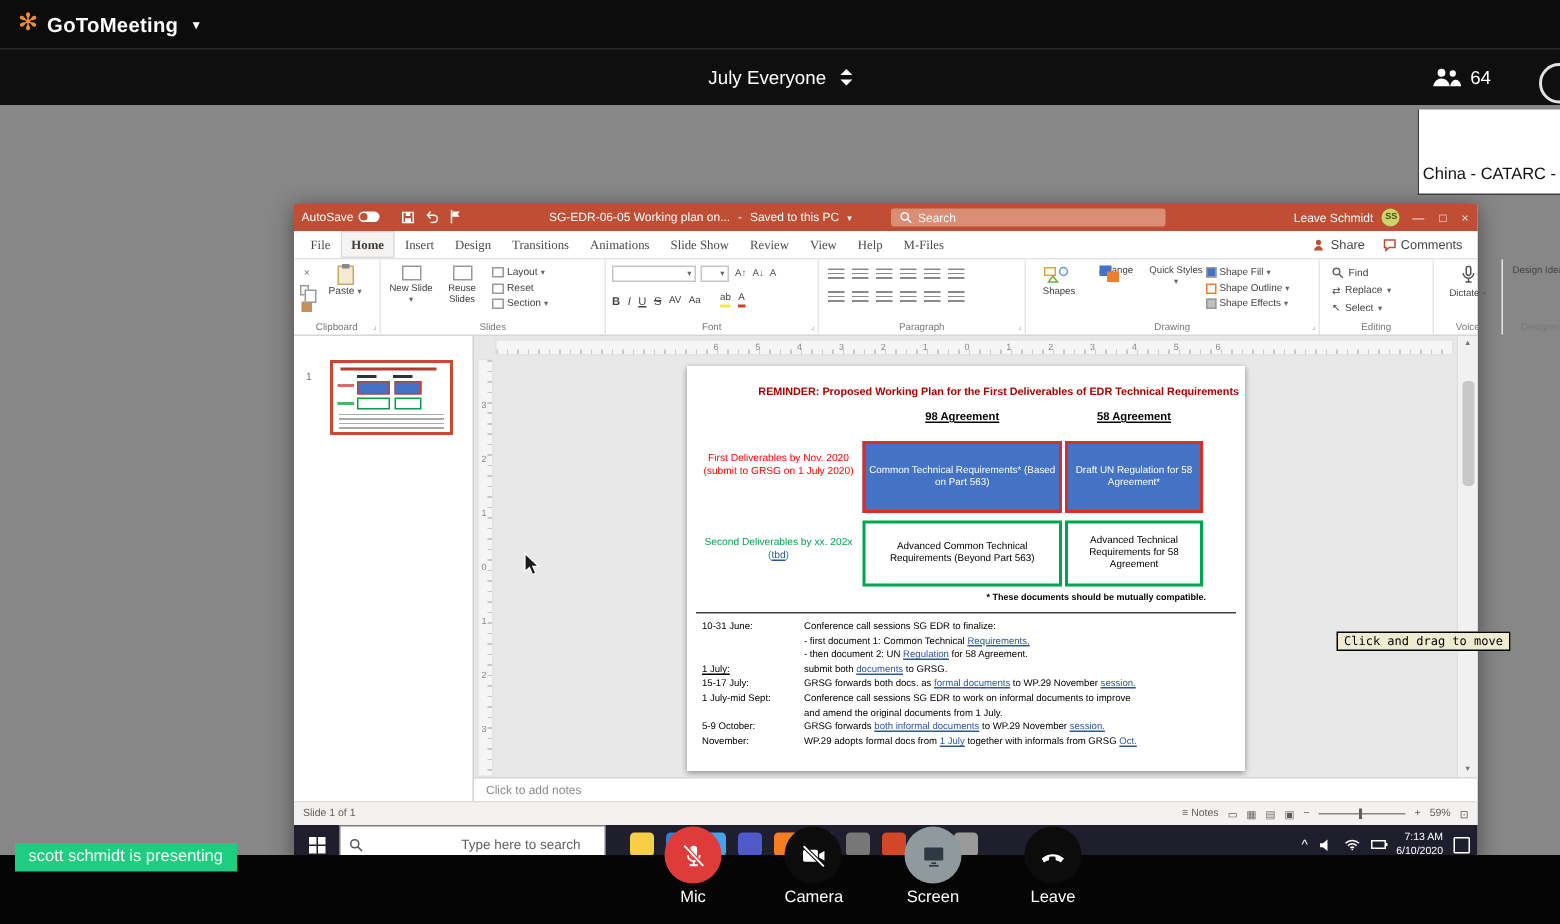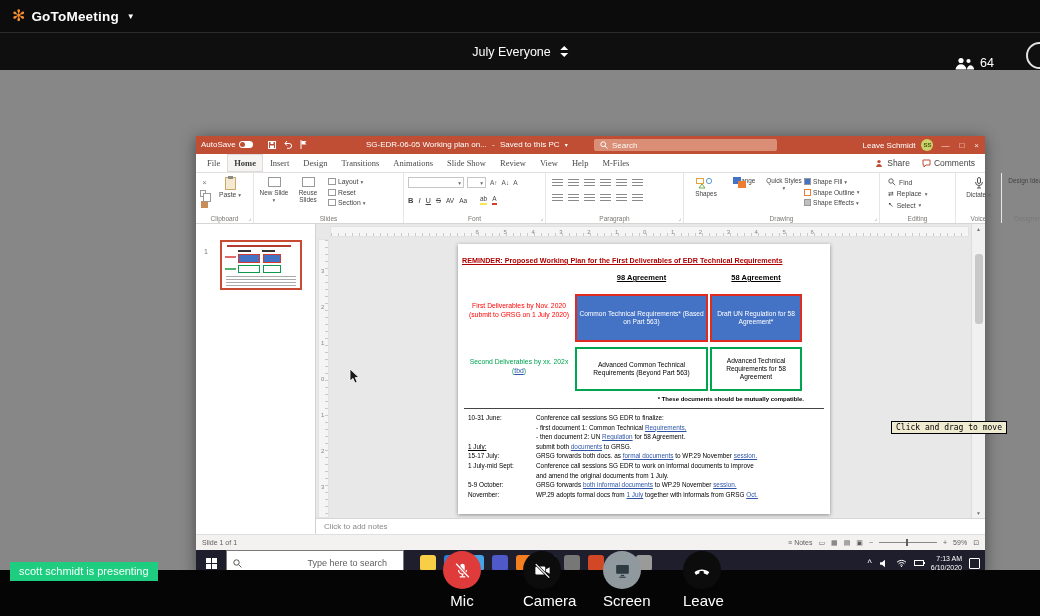--- a/index.html
+++ b/index.html
@@ -10,21 +10,21 @@
 .gtm-top{position:absolute;left:0;top:0;width:100%;height:32px;background:#0c0c0c;display:flex;align-items:center;padding-left:12px;gap:6px;z-index:5;}
 .flower{color:#F68D2E;font-size:16px;line-height:1;}
 .brand{color:#fff;font-weight:700;font-size:13.5px;letter-spacing:.2px;cursor:pointer;}
 .bcaret{color:#fff;font-size:8px;margin-left:2px;}
 .gtm-meet{position:absolute;left:0;top:32px;width:100%;height:38px;background:#0f0f0f;border-top:1px solid #2b2b2b;z-index:5;}
 .talking{position:absolute;left:12px;top:0;line-height:38px;color:#e9e9e9;font-size:12px;}
 .hidectl{position:absolute;left:50%;top:0;transform:translateX(-50%);height:100%;display:flex;align-items:center;gap:9px;color:#fff;font-size:12.5px;cursor:pointer;}
 .ud{display:flex;flex-direction:column;gap:3px;}
 .tu{width:0;height:0;border-left:4px solid transparent;border-right:4px solid transparent;border-bottom:4px solid #fff;}
 .td{width:0;height:0;border-left:4px solid transparent;border-right:4px solid transparent;border-top:4px solid #fff;}
-.pplwrap{position:absolute;right:46px;top:0;height:100%;display:flex;align-items:flex-end;gap:6px;color:#fff;font-size:12.5px;cursor:pointer;}
+.pplwrap{position:absolute;right:46px;top:0;height:100%;display:flex;align-items:center;gap:6px;color:#fff;font-size:12.5px;cursor:pointer;}
 .edgering{position:absolute;right:-13px;top:42px;width:27px;height:27px;border-radius:50%;border:2px solid #e2e2e2;z-index:6;}
 .cam-tile{position:absolute;left:945px;top:73px;width:95px;height:57px;background:#fff;border-left:1px solid #3f3f3f;border-bottom:1px solid #3f3f3f;z-index:4;display:flex;align-items:flex-end;justify-content:center;padding-bottom:7px;font-size:11px;color:#101010;white-space:nowrap;}
 
 
 .desktop{position:absolute;left:196px;top:136px;width:789px;height:440px;background:#EAEAEA;box-shadow:0 2px 14px rgba(0,0,0,.45);z-index:3;}
 .ppt-title{position:absolute;left:0;top:0;width:100%;height:18px;background:#BF4E35;color:#fff;font-size:8px;}
 .autosave{position:absolute;left:5px;top:4px;display:flex;align-items:center;gap:3px;cursor:pointer;}
 .as-pill{width:14px;height:7px;border-radius:4px;background:#fff;position:relative;display:inline-block;}
 .as-knob{position:absolute;left:1px;top:1px;width:5px;height:5px;border-radius:50%;background:#BF4E35;}
 .qat{position:absolute;left:72px;top:4px;display:flex;gap:7px;align-items:center;}
@@ -110,21 +110,21 @@
 .tt2{left:16px;top:8px;width:13px;height:2px;background:#333;}
 .tt3{left:40px;top:8px;width:13px;height:2px;background:#333;}
 .trl{left:3px;top:14px;width:11px;height:2px;background:#e06a6a;}
 .tgl{left:3px;top:26px;width:11px;height:2px;background:#4fb36e;}
 .tb1{left:16px;top:12px;width:22px;height:9px;background:#4472C4;border:1px solid #d33a2c;}
 .tb2{left:41px;top:12px;width:18px;height:9px;background:#4472C4;border:1px solid #d33a2c;}
 .tg1{left:16px;top:23px;width:22px;height:8px;background:#fff;border:1px solid #0B9B4B;}
 .tg2{left:41px;top:23px;width:18px;height:8px;background:#fff;border:1px solid #0B9B4B;}
 .tlines{left:4px;top:34px;right:4px;height:11px;background:repeating-linear-gradient(to bottom,#aaa 0 1px,transparent 1px 3px);}
 .slide{position:absolute;left:262px;top:108px;width:372px;height:270px;background:#fff;box-shadow:0 1px 4px rgba(0,0,0,.4);}
-.s-title{position:absolute;left:4px;top:12px;right:4px;text-align:left;font-size:7.2px;font-weight:600;color:#B00000;text-decoration:underline;}
+.s-title{position:absolute;left:4px;top:12px;right:4px;text-align:right;font-size:7.2px;font-weight:600;color:#B00000;}
 .s-col{position:absolute;top:29px;text-align:center;font-size:7.5px;font-weight:700;text-decoration:underline;color:#000;}
 .s-col98{left:117px;width:133px;}
 .s-col58{left:252px;width:92px;}
 .s-first{position:absolute;left:8px;top:58px;width:106px;text-align:center;color:#FF0000;font-size:6.8px;line-height:1.3;}
 .s-second{position:absolute;left:8px;top:114px;width:106px;text-align:center;color:#00A550;font-size:6.8px;line-height:1.3;}
 .tbd{color:#2E55A5;text-decoration:underline;cursor:pointer;}
 .s-box{position:absolute;display:flex;align-items:center;justify-content:center;text-align:center;font-size:6.6px;line-height:1.25;padding:2px;}
 .b-blue{background:#4472C4;color:#fff;border:2px solid #E02B20;}
 .b-green{background:#fff;color:#000;border:2px solid #00A550;}
 .bb1{left:117px;top:50px;width:133px;height:48px;}
@@ -167,21 +167,21 @@
 .batt{width:10px;height:6px;border:1px solid #fff;position:relative;}
 .batt:after{content:"";position:absolute;right:-2px;top:1px;width:1px;height:2px;background:#fff;}
 .tb-time{font-size:7px;line-height:1.3;text-align:right;cursor:pointer;}
 .notif{width:11px;height:11px;border:1px solid #fff;border-radius:1px;cursor:pointer;}
 
 
 .gtm-bottom{position:absolute;left:0;top:570px;width:100%;height:46px;background:#050505;z-index:10;}
 #gtm-controls{position:absolute;left:443px;top:551px;display:flex;gap:42px;z-index:30;}
 .gctl{width:38px;text-align:center;cursor:pointer;}
 .gcirc{width:38px;height:38px;border-radius:50%;display:flex;align-items:center;justify-content:center;}
-.gclabel{margin-top:3px;font-size:15px;color:#fff;}
+.gclabel{margin-top:3px;font-size:11px;color:#fff;}
 .presenter{position:absolute;left:10px;top:562px;background:#1ECD80;color:#F2FFF9;font-size:11px;padding:3px 9px 4px;z-index:31;}
 .drag-tip{position:absolute;left:891px;top:421px;background:#EFEBD0;border:1px solid #000;font-family:"DejaVu Sans Mono",monospace;font-size:8px;color:#000;padding:1px 4px;z-index:25;white-space:nowrap;}
 .cursor{position:absolute;left:349px;top:368px;z-index:26;}
 </style>
 </head>
 <body>
 
 <div class="stage">
 
   <div class="gtm-top">
@@ -203,20 +203,23 @@
           <circle cx="7" cy="3.5" r="2.6" fill="#fff"></circle>
           <path d="M1.5 12.5c.5-3.2 2.8-5.2 5.5-5.2s5 2 5.5 5.2z" fill="#fff"></path>
           <circle cx="14.5" cy="4" r="2.1" fill="#fff"></circle>
           <path d="M12.8 12.5c.4-2.6 2-4.3 3.7-4.3 1.8 0 3.3 1.8 3.7 4.3z" fill="#fff"></path>
         </svg>
       <span>64</span>
     </div>
   </div>
   <div class="edgering"></div>
 
+  <div class="cam-tile">
+    <span>China - CATARC -</span>
+  </div>
 
   <div class="desktop">
 
     <div class="ppt-title">
       <div class="autosave">
         <span>AutoSave</span>
         <span class="as-pill">
             <span class="as-knob"></span>
           </span>
       </div>

